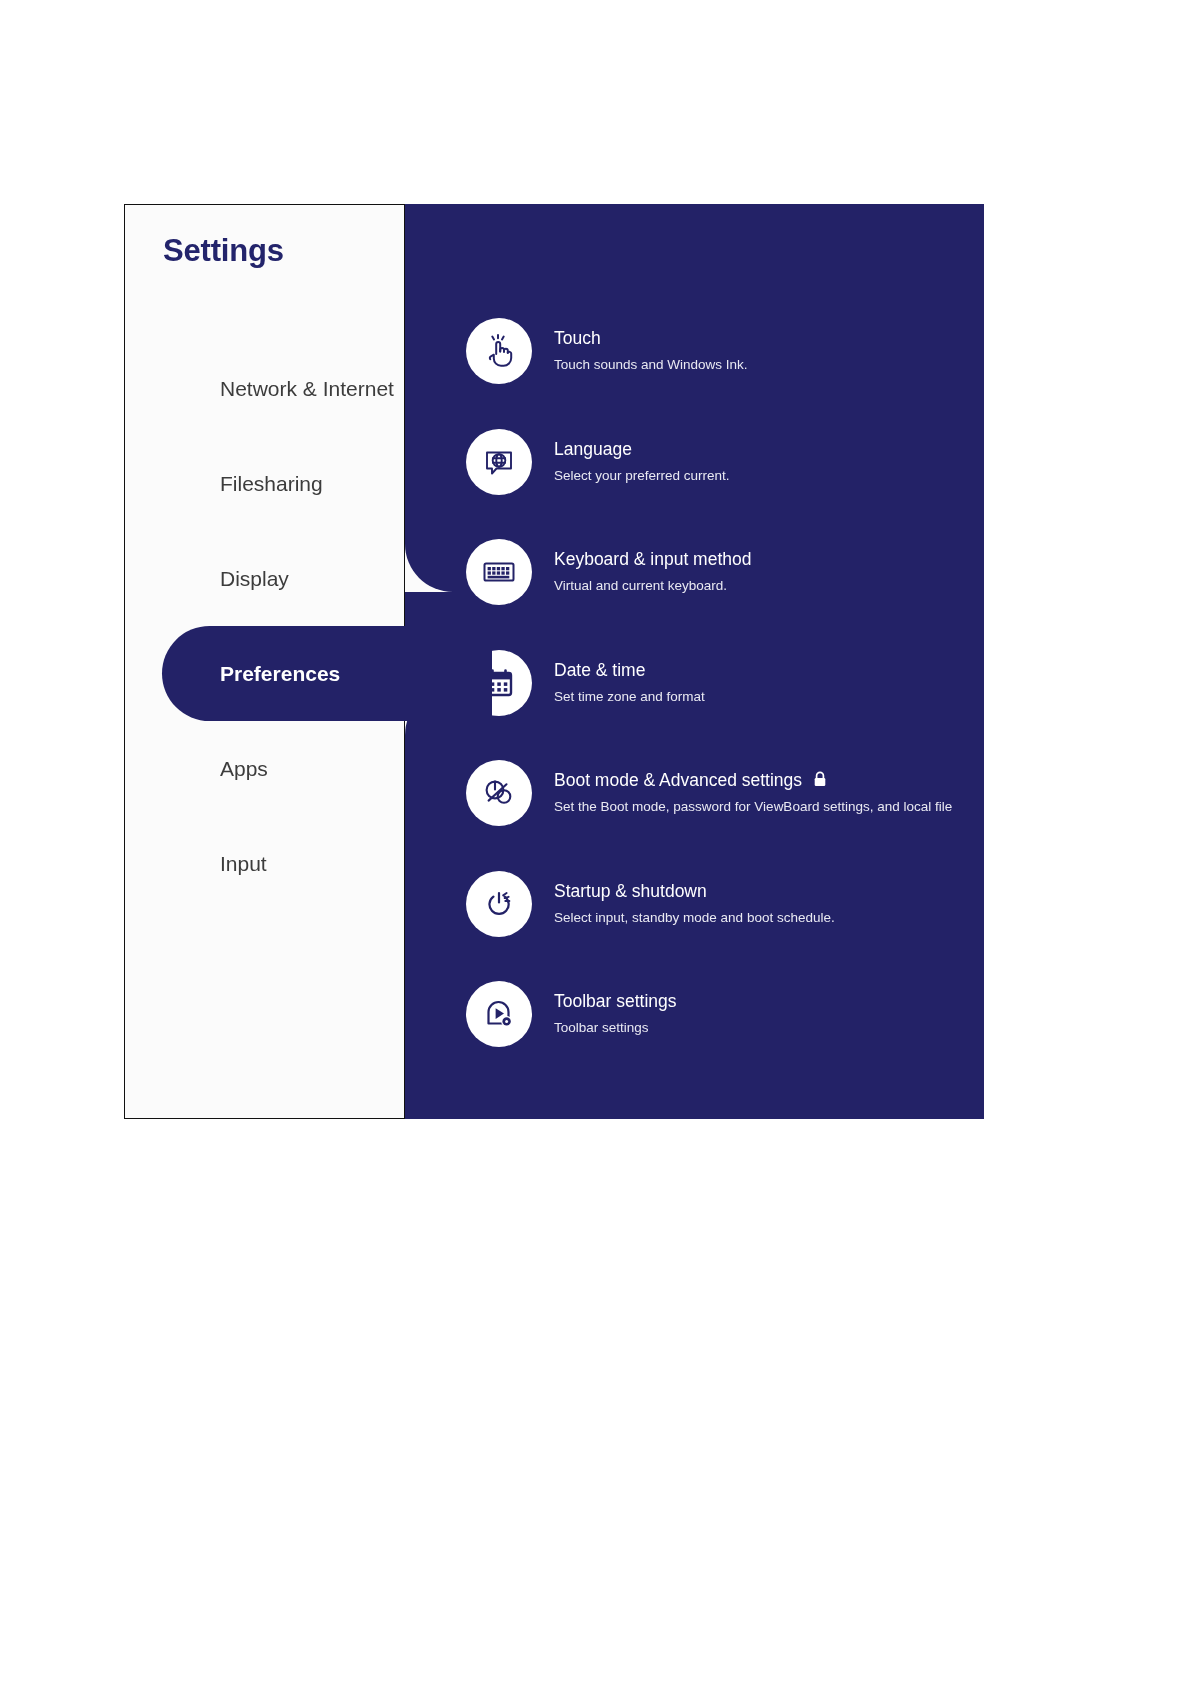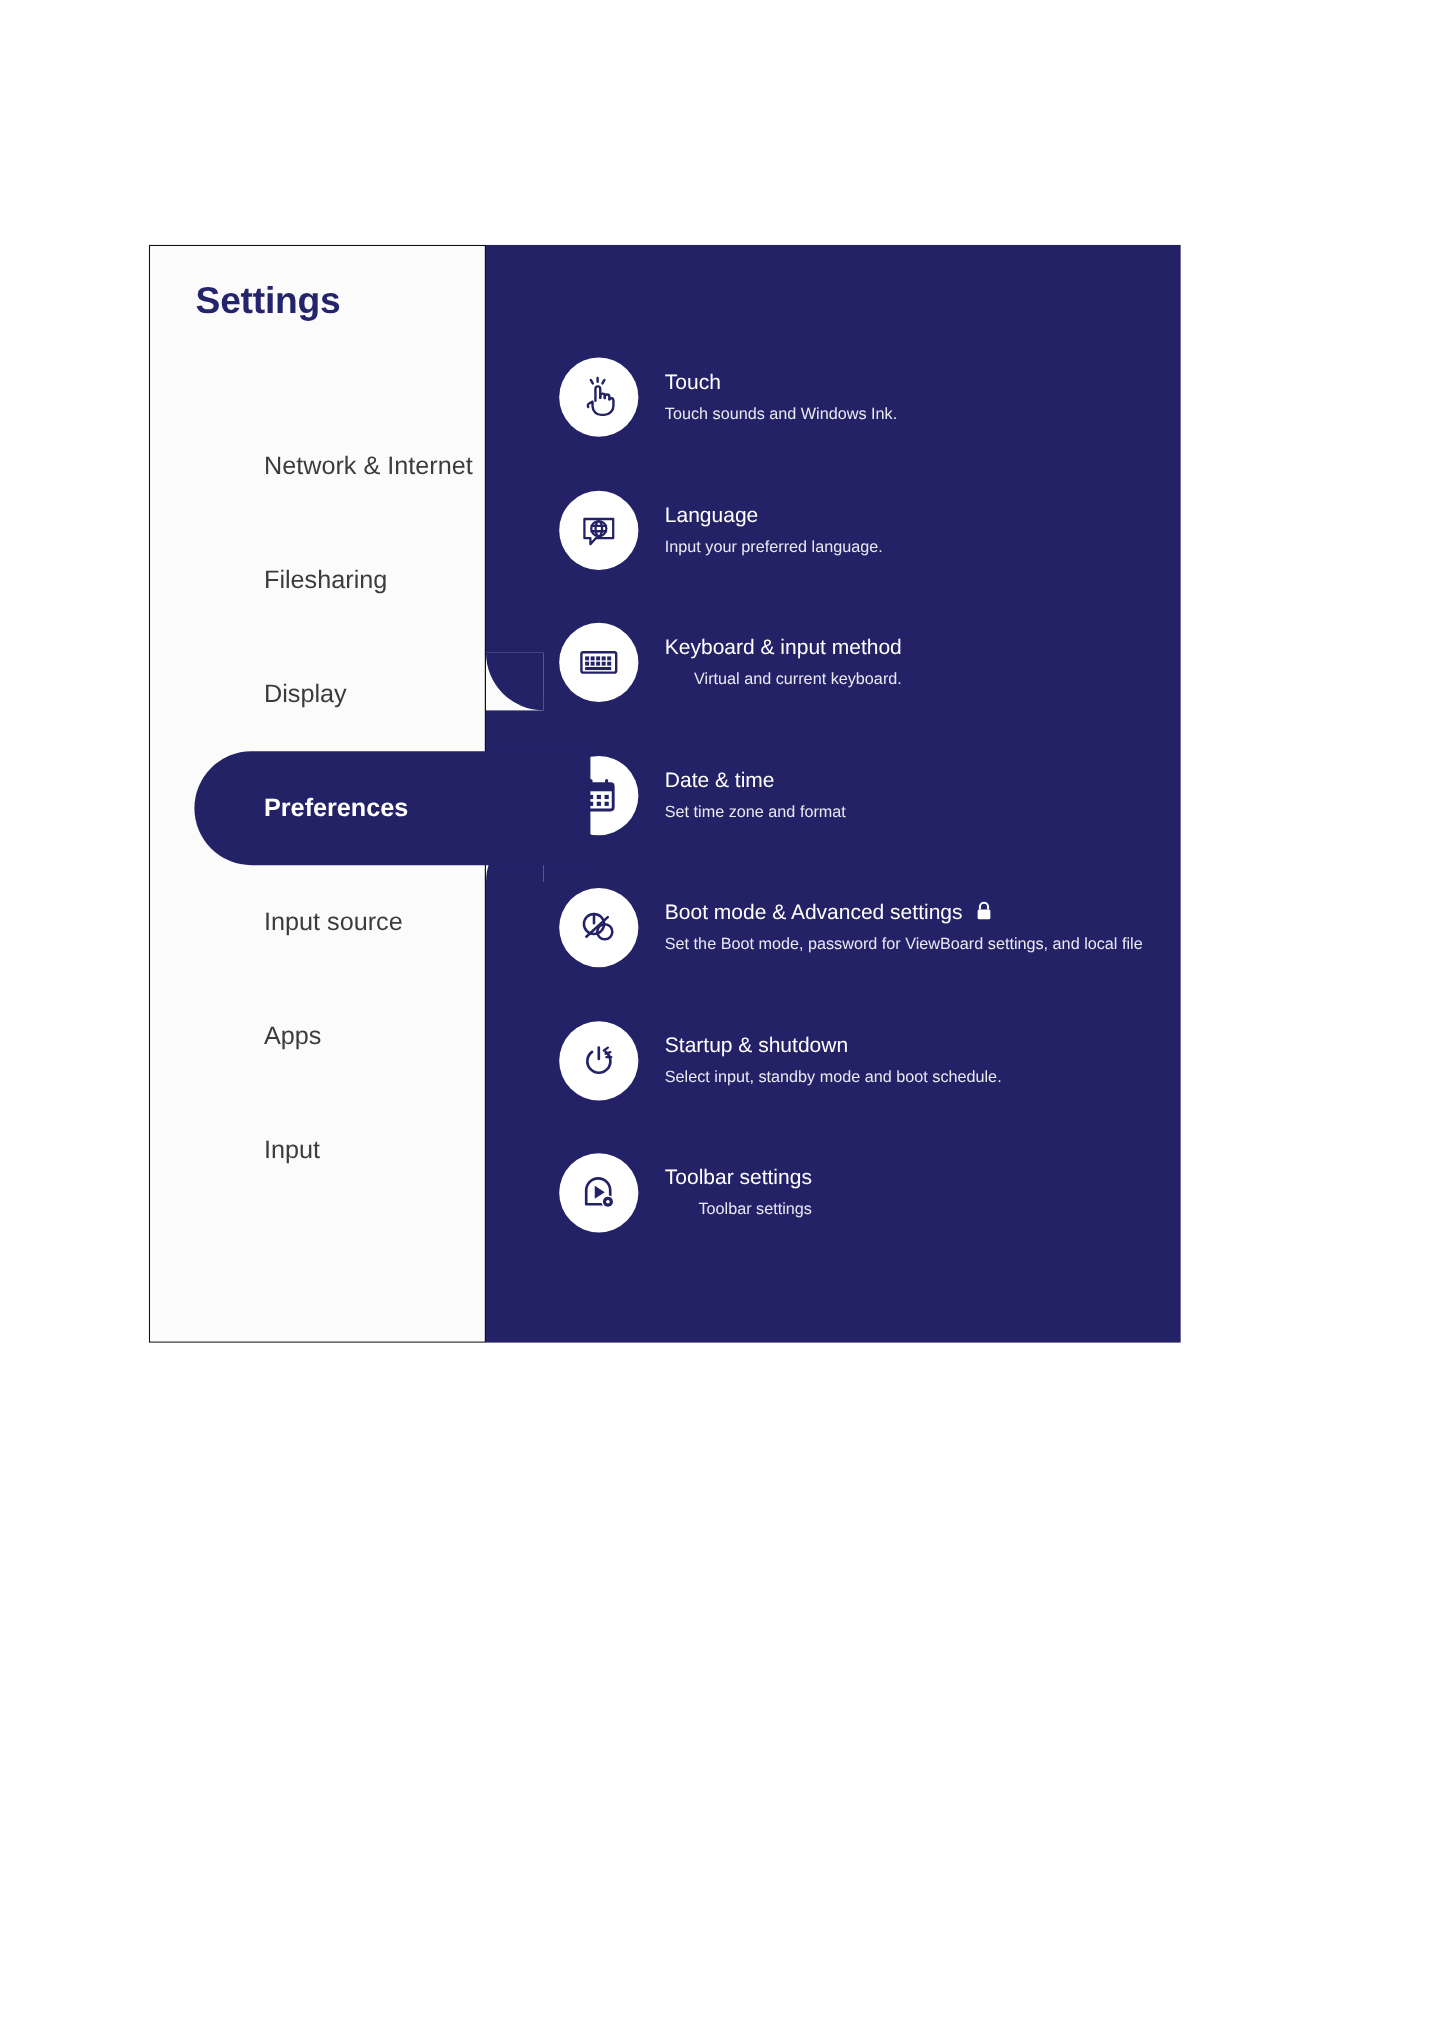--- a/index.html
+++ b/index.html
@@ -87,24 +87,23 @@
     content:"";position:absolute;inset:0;
     background:#232267;
   }
   .cut.top{top:340px;}
   .cut.top::after{border-bottom-left-radius:48px;}
   .cut.bottom{top:483px;}
   .cut.bottom::after{border-top-left-radius:48px;}
 
   .list{
     position:absolute;left:0;top:0;width:579px;
-    padding-top:72px;
+    padding-top:92px;
     box-sizing:border-box;
     z-index:2;
-    text-align:right;
   }
   .row{
     position:relative;
     height:110.5px;
     display:flex;align-items:center;
     padding-left:61px;
     box-sizing:border-box;
   }
   .icon-circle{
     flex:0 0 66px;
@@ -159,23 +158,20 @@
 
         <div class="nav-item">
           <span class="nav-label">Display</span>
         </div>
 
         <div class="nav-item selected">
           <div class="sel-pill"></div>
           <span class="nav-label">Preferences</span>
         </div>
 
-        <div class="nav-item">
-          <span class="nav-label">Input source</span>
-        </div>
 
         <div class="nav-item">
           <span class="nav-label">Apps</span>
         </div>
 
         <div class="nav-item">
           <span class="nav-label">Input</span>
         </div>
 
       </div>
@@ -212,21 +208,21 @@
               <path d="M7 9.5 h24 v16 h-14.5 l-4.5 5 v-5 H7 z"></path>
               <circle cx="19" cy="17.5" r="6.3"></circle>
               <ellipse cx="19" cy="17.5" rx="2.7" ry="6.3"></ellipse>
               <path d="M12.9 15.3 h12.2 M12.9 19.7 h12.2"></path>
             </svg>
           </div>
           <div class="row-text">
             <div class="row-title">
               <span>Language</span>
             </div>
-            <div class="row-desc">Input your preferred language.</div>
+            <div class="row-desc">Select your preferred current.</div>
           </div>
         </div>
 
         <div class="row">
           <div class="icon-circle">
             <svg width="40" height="40" viewBox="0 0 40 40" fill="none" stroke="#232267" stroke-width="2" stroke-linejoin="round">
               <rect x="5.5" y="11.5" width="29" height="17" rx="1.6"></rect>
               <g fill="#232267" stroke="none">
                 <rect x="8.6" y="15" width="3.3" height="3.3"></rect>
                 <rect x="13.2" y="15" width="3.3" height="3.3"></rect>

